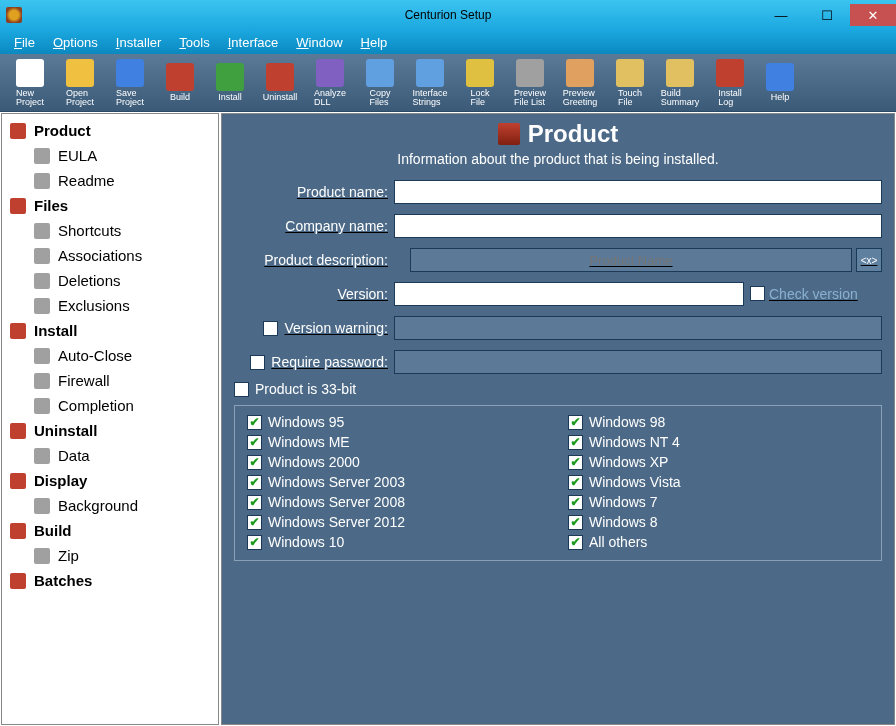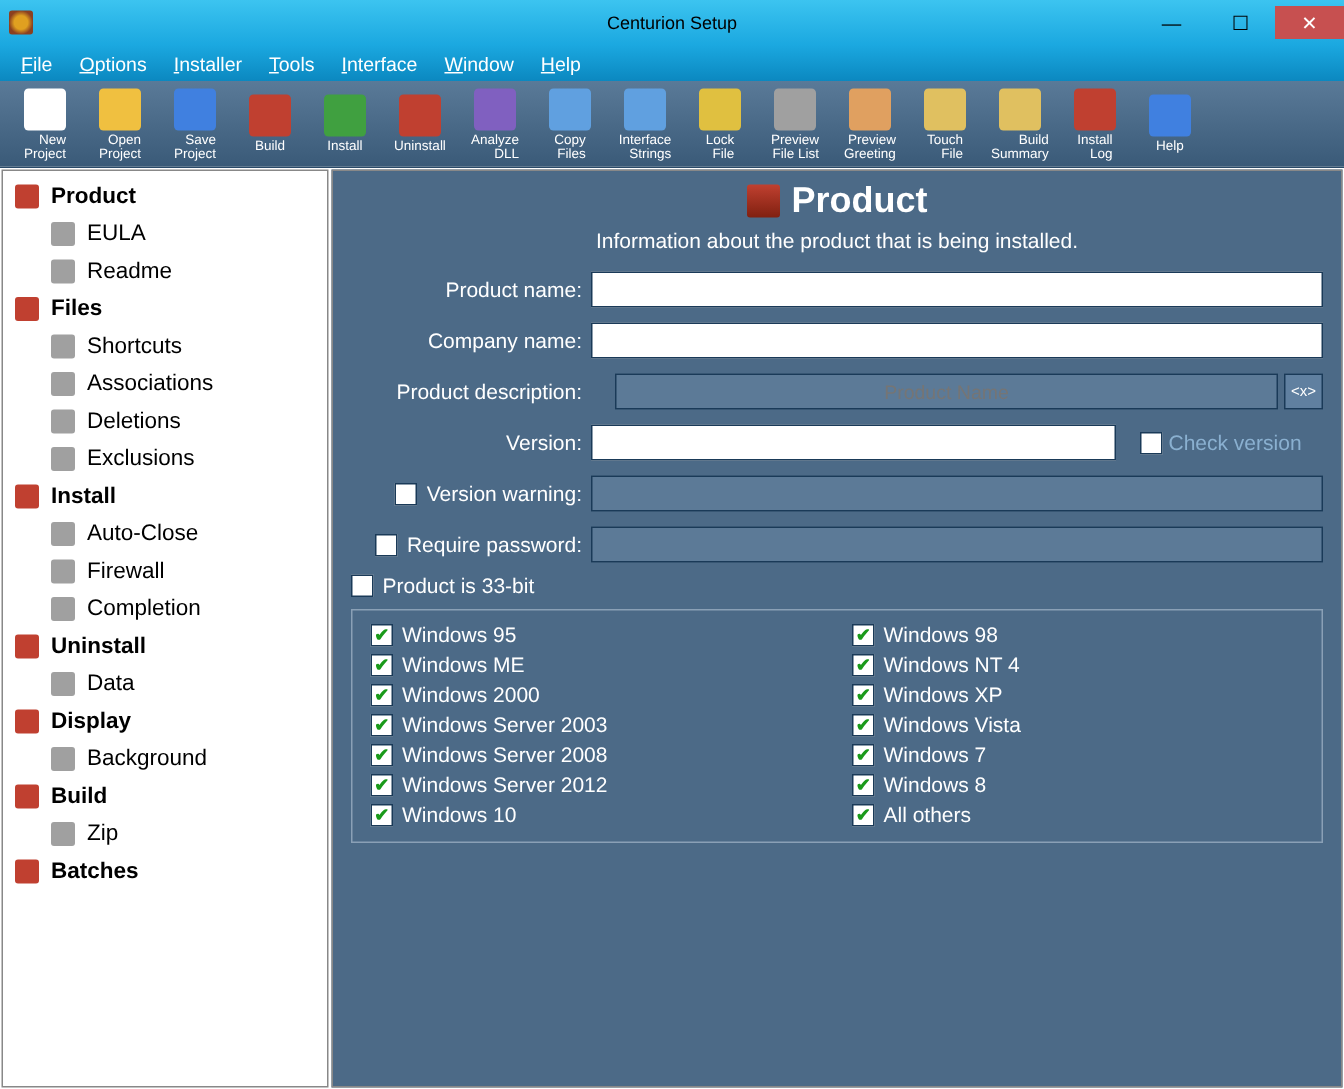--- a/index.html
+++ b/index.html
@@ -12,42 +12,42 @@
 .titlebar .win-btn { width: 46px; height: 22px; display: flex; align-items: center; justify-content: center; font-size: 13px; color: #000; }
 .titlebar .win-btn.close { background: #c75050; color: #fff; width: 46px; height: 22px; }
 
 .menubar { height: 24px; background: linear-gradient(#1ba8e0,#0b88c0); display: flex; align-items: center; padding: 0 6px; gap: 2px; }
 .menubar .menu-item { color: #fff; font-size: 13px; padding: 2px 8px; cursor: default; }
 .menubar .menu-item u { text-decoration: underline; }
 
 .toolbar { height: 58px; background: linear-gradient(#5a7a98,#3a5a78); display: flex; align-items: center; padding: 2px 6px; gap: 2px; border-bottom: 1px solid #2a4a68; }
 .tool-btn { display: flex; flex-direction: column; align-items: center; justify-content: center; width: 48px; height: 52px; cursor: pointer; }
 .tool-btn .ticon { width: 28px; height: 28px; display: flex; align-items: center; justify-content: center; font-size: 18px; }
-.tool-btn .tlabel { color: #fff; font-size: 9px; line-height: 9px; text-align: right; margin-top: 2px; white-space: pre; }
+.tool-btn .tlabel { color: #fff; font-size: 9px; line-height: 9px; text-align: left; margin-top: 2px; white-space: pre; }
 
 .main { display: flex; height: calc(726px - 30px - 24px - 58px); }
 
 .sidebar { width: 218px; background: #fff; border-right: 1px solid #888; overflow-y: auto; padding: 4px 0; border: 1px solid #888; margin: 1px; }
 .side-item { display: flex; align-items: center; height: 25px; padding-left: 6px; font-size: 15px; color: #000; cursor: pointer; }
 .side-item.child { padding-left: 30px; }
 .side-item.selected { font-weight: bold; }
 .side-item .sicon { width: 20px; height: 20px; margin-right: 6px; display: flex; align-items: center; justify-content: center; font-size: 14px; }
 .side-item.group { font-weight: bold; }
 
 .content { flex: 1; background: #4c6a87; padding: 6px 12px 12px 12px; overflow: hidden; border: 1px solid #888; margin: 1px; }
 .chead { text-align: center; color: #fff; }
 .chead h1 { font-size: 24px; font-weight: bold; display: inline-flex; align-items: center; gap: 8px; }
 .chead .sub { font-size: 14px; margin: 2px 0 10px; }
 
-.form-row { display: flex; align-items: center; height: 30px; margin-bottom: 4px; }
+.form-row { display: flex; align-items: center; height: 30px; margin-bottom: 4px; text-decoration: underline; }
 .form-row .lbl { width: 160px; text-align: right; color: #fff; font-size: 14px; padding-right: 6px; }
 .form-row .lbl.chk { display: flex; align-items: center; justify-content: flex-end; gap: 6px; }
 .form-row input[type=text] { flex: 1; height: 24px; border: 1px solid #1a3a58; background: #fff; padding: 0 4px; font-size: 13px; }
 .form-row input[type=text].disabled { background: #5c7a97; color: #8aa0b6; }
-.form-row .after { display: flex; align-items: center; margin-left: 16px; color: #8ab0d0; font-size: 14px; gap: 4px; }
+.form-row .after { display: flex; align-items: flex-start; margin-left: 6px; color: #8ab0d0; font-size: 14px; gap: 4px; }
 .form-row .btn-small { height: 24px; padding: 0 6px; background: #5c7a97; border: 1px solid #1a3a58; color: #8ab0d0; font-size: 12px; display: flex; align-items: center; cursor: pointer; }
 .form-row .btn-tiny { width: 26px; height: 24px; background: #6080a0; border: 1px solid #1a3a58; color: #fff; font-size: 10px; display: flex; align-items: center; justify-content: center; cursor: pointer; margin-left: 4px; }
 
 .chk-box { width: 15px; height: 15px; background: #fff; border: 1px solid #1a3a58; display: inline-flex; align-items: center; justify-content: center; font-size: 12px; color: #0a0; }
 
 .standalone-chk { display: flex; align-items: center; gap: 6px; color: #fff; font-size: 14px; margin: 4px 0 8px 0; }
 
 fieldset.os { border: 1px solid #8aa0b6; padding: 8px 12px 10px; color: #fff; }
 fieldset.os legend { font-size: 14px; padding: 0 4px; }
 .os-grid { display: grid; grid-template-columns: 1fr 1fr; gap: 4px 20px; }

